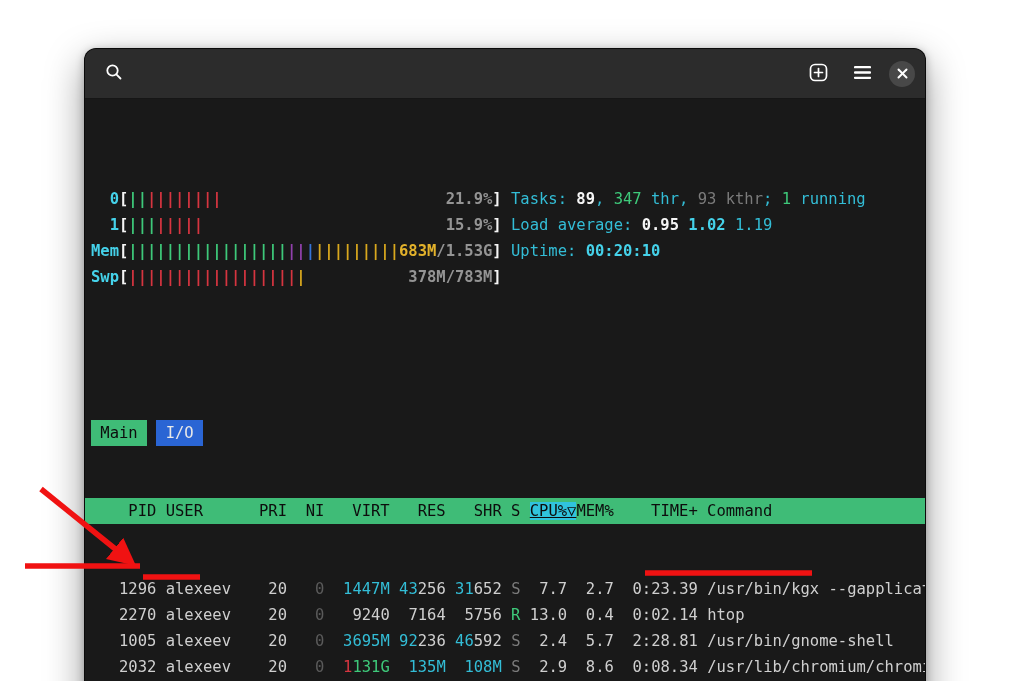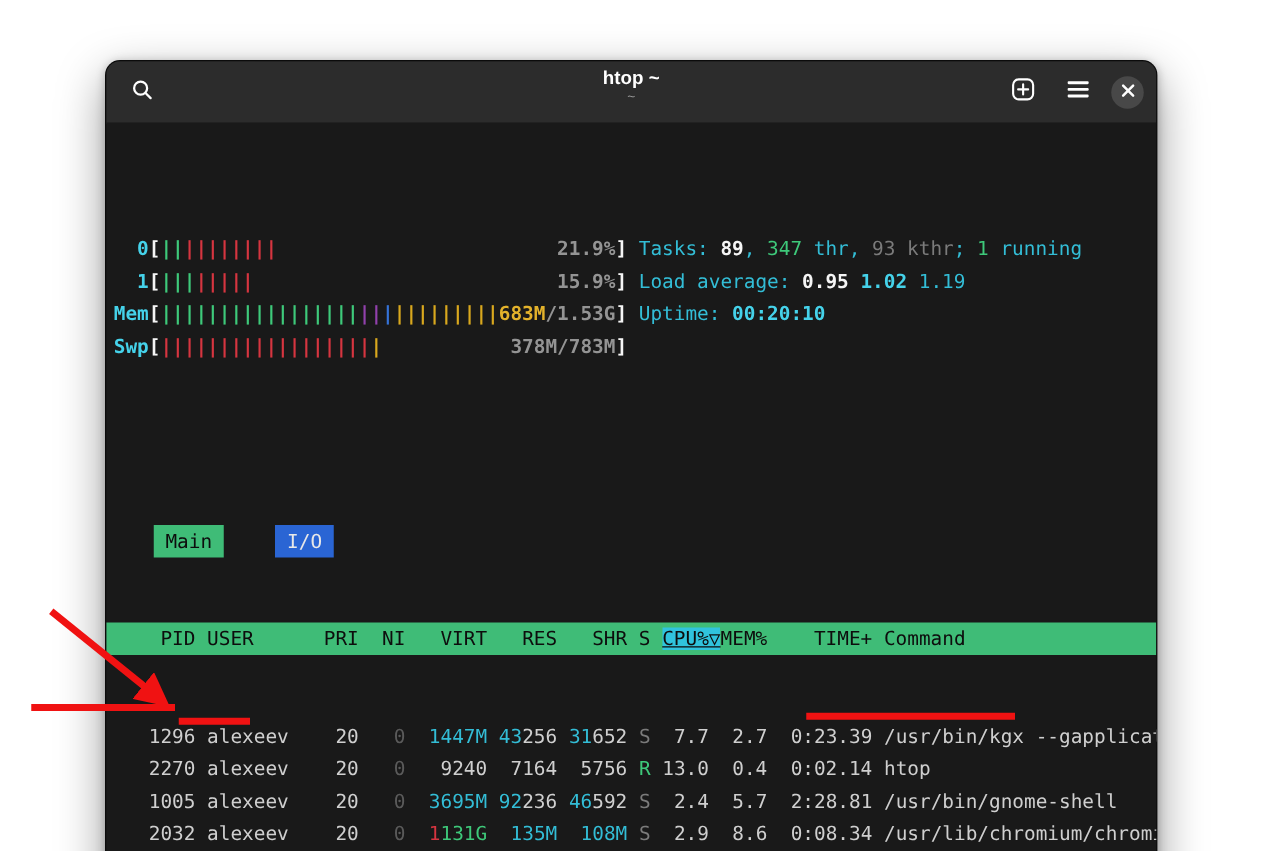--- a/index.html
+++ b/index.html
@@ -21,45 +21,41 @@
   .title-box{position:absolute;left:0;right:0;top:5px;text-align:center;pointer-events:none;}
   .title{color:#ffffff;font-weight:bold;font-size:15px;line-height:18px;}
   .subtitle{color:#9a9a9a;font-size:11px;line-height:13px;}
   .close-circle{width:26px;height:26px;border-radius:50%;background:#484848;display:flex;
                 align-items:center;justify-content:center;}
   .term{padding:35px 6px 8px 6px;font-family:"DejaVu Sans Mono", monospace;font-size:15.5px;
         line-height:26px;color:var(--fg);white-space:pre;}
   .line{height:26px;}
   .gap{height:26px;}
   .tabs{height:26px;}
-  .tab{display:inline-block;margin-left:32px;}
+  .tab{display:inline-block;}
   .tab-main{background:var(--green-bg);color:var(--hdr-fg);}
   .tab-io{background:var(--blue-bg);color:#e8e8e8;}
   .header-line{background:var(--green-bg);color:var(--hdr-fg);margin:0 -6px;padding:0 6px;height:26px;}
   .sorted{background:var(--cyan-bg);text-decoration:underline;}
   svg.overlay{position:absolute;left:0;top:0;pointer-events:none;z-index:50;}
 </style>
 </head>
 <body>
 
 <div class="window">
   <div class="titlebar">
     <div class="tb-left">
       <div class="tb-btn">
         <span>
           <svg width="18" height="18" viewBox="0 0 18 18">
             <circle cx="7.5" cy="7.5" r="5.2" fill="none" stroke="#ffffff" stroke-width="1.8"></circle>
             <line x1="11.6" y1="11.6" x2="15.5" y2="15.5" stroke="#ffffff" stroke-width="1.8" stroke-linecap="round"></line>
           </svg>
         </span>
       </div>
-    </div>
-    <div class="title-box">
-      <div class="title">htop ~</div>
-      <div class="subtitle">~</div>
     </div>
     <div class="tb-right">
       <div class="tb-btn">
         <span>
           <svg width="19" height="19" viewBox="0 0 19 19">
             <rect x="1.5" y="1.5" width="16" height="16" rx="4.5" fill="none" stroke="#ffffff" stroke-width="1.7"></rect>
             <line x1="9.5" y1="5.5" x2="9.5" y2="13.5" stroke="#ffffff" stroke-width="1.7" stroke-linecap="round"></line>
             <line x1="5.5" y1="9.5" x2="13.5" y2="9.5" stroke="#ffffff" stroke-width="1.7" stroke-linecap="round"></line>
           </svg>
         </span>

